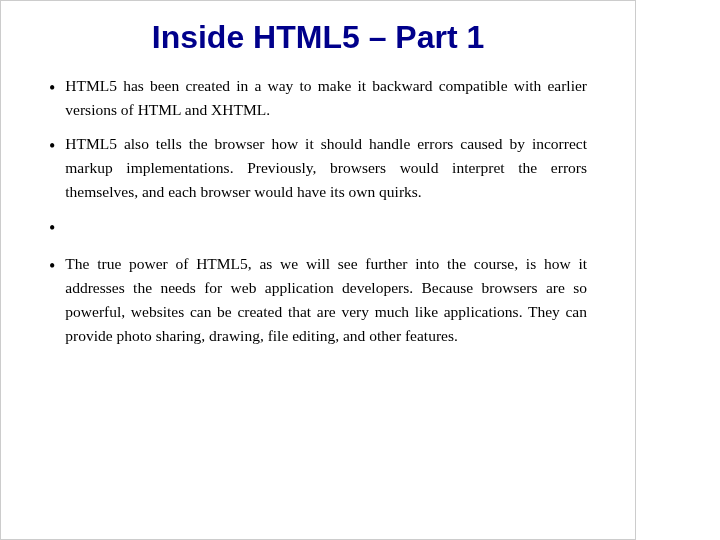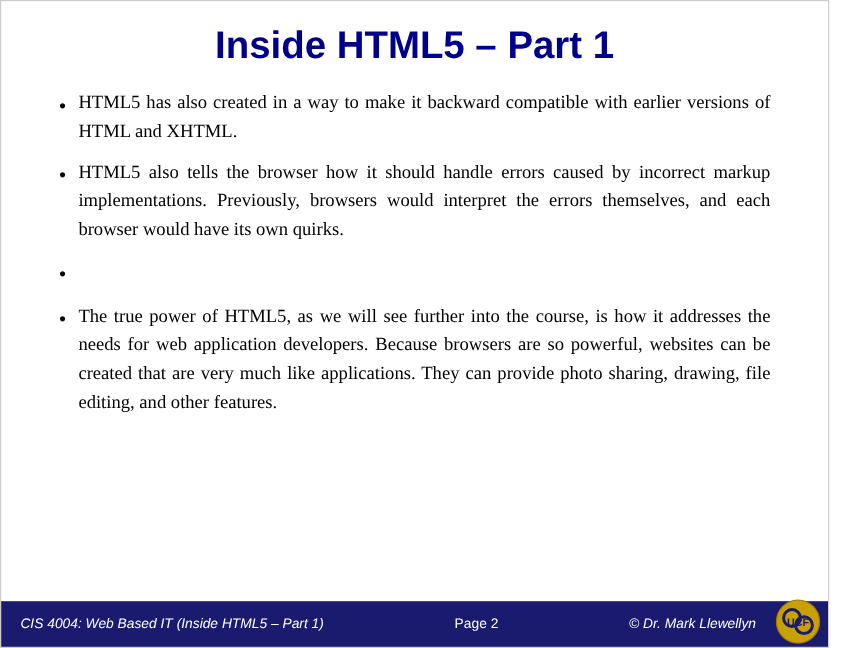--- a/index.html
+++ b/index.html
@@ -6,21 +6,21 @@
 
     body {
       width: 720px;
       height: 540px;
       background: #fff;
       font-family: 'Times New Roman', Times, serif;
       overflow: hidden;
     }
 
     .slide {
-      width: 691px;
+      width: 636px;
       height: 540px;
       display: flex;
       flex-direction: column;
       background: #fff;
       border: 1px solid #ccc;
     }
 
     .slide-title {
       text-align: center;
       font-size: 32px;
@@ -107,46 +107,33 @@
 <body>
 
 <div class="slide">
 
   <div class="slide-title">Inside HTML5 – Part 1</div>
 
   <div class="slide-content">
 
     <div class="bullet-item">
       <span class="bullet-dot">•</span>
-      <span class="bullet-text">HTML5 has also created in a way to make it backward compatible with earlier versions of HTML and XHTML.</span>
+      <span class="bullet-text">HTML5 has been created in a way to make it backward compatible with earlier versions of HTML and XHTML.</span>
     </div>
 
     <div class="bullet-item">
       <span class="bullet-dot">•</span>
       <span class="bullet-text">HTML5 also tells the browser how it should handle errors caused by incorrect markup implementations.   Previously, browsers would interpret the errors themselves, and each browser would have its own quirks.</span>
     </div>
 
     <div class="bullet-item">
       <span class="bullet-dot">•</span>
     </div>
 
     <div class="bullet-item">
       <span class="bullet-dot">•</span>
       <span class="bullet-text">The true power of HTML5, as we will see further into the course, is how it addresses the needs for web application developers.  Because browsers are so powerful, websites can be created that are very much like applications.  They can provide photo sharing, drawing, file editing, and other features.</span>
     </div>
 
   </div>
 
-  <div class="slide-footer">
-    <span class="footer-left">CIS 4004: Web Based IT (Inside HTML5 – Part 1)</span>
-    <span class="footer-center">Page 2</span>
-    <span class="footer-right">© Dr. Mark Llewellyn</span>
-    <div class="footer-logo">
-      <svg class="ucf-logo" viewBox="0 0 38 38" xmlns="http://www.w3.org/2000/svg">
-        <circle cx="19" cy="19" r="18" fill="#c8a000" stroke="#a07800" stroke-width="1"></circle>
-        <circle cx="14" cy="16" r="7" fill="none" stroke="#1a1a6e" stroke-width="2.5"></circle>
-        <circle cx="24" cy="22" r="7" fill="none" stroke="#1a1a6e" stroke-width="2.5"></circle>
-        <text x="19" y="23" text-anchor="middle" font-size="9" font-weight="bold" fill="#1a1a6e" font-family="Arial">UCF</text>
-      </svg>
-    </div>
-  </div>
 
 </div>
 
 </body></html>

